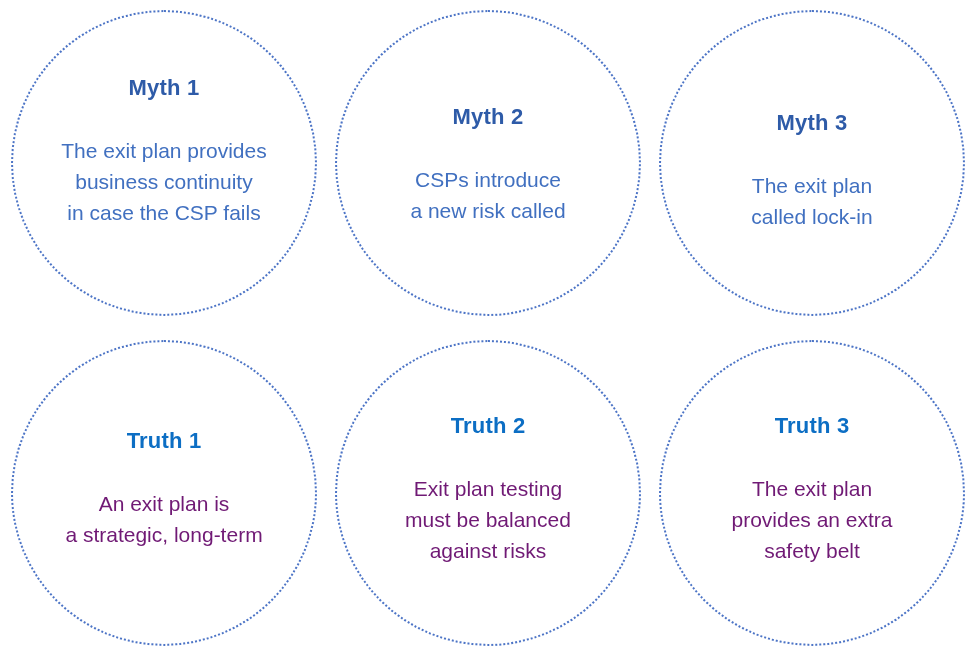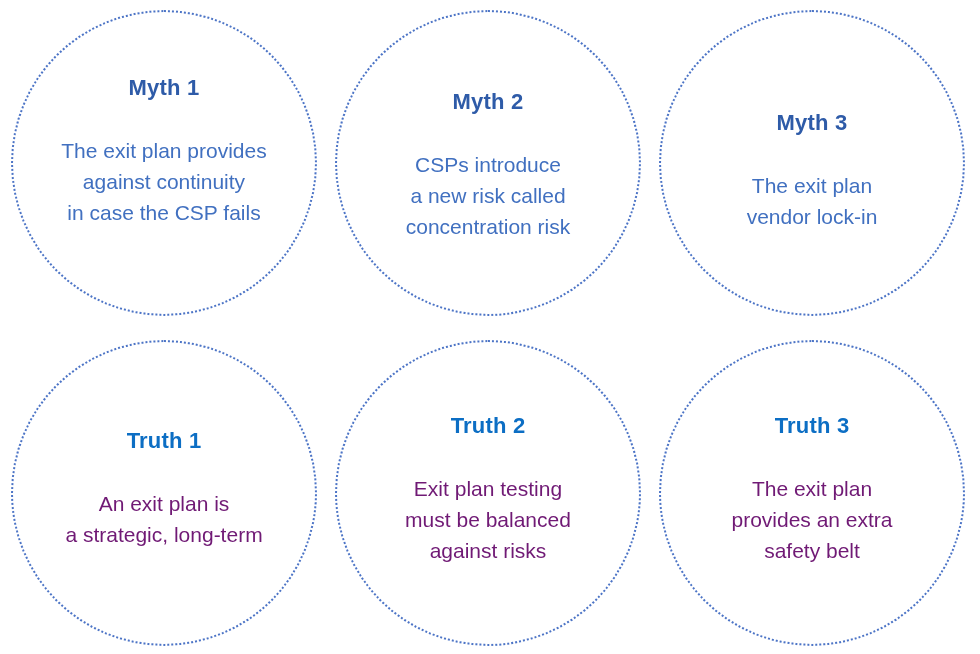--- a/index.html
+++ b/index.html
@@ -72,43 +72,42 @@
 <body>
 
 <div class="canvas">
   <div class="grid">
 
     <div class="circle row-myth pos-0">
       <div class="content">
         <div class="heading">Myth 1</div>
         <div class="body">
           <span class="line">The exit plan provides</span>
-          <span class="line">against continuity</span>
+          <span class="line">business continuity</span>
           <span class="line">in case the CSP fails</span>
         </div>
       </div>
     </div>
 
     <div class="circle row-myth pos-1">
       <div class="content">
         <div class="heading">Myth 2</div>
         <div class="body">
           <span class="line">CSPs introduce</span>
           <span class="line">a new risk called</span>
-          <span class="line">concentration risk</span>
         </div>
       </div>
     </div>
 
     <div class="circle row-myth pos-2">
       <div class="content">
         <div class="heading">Myth 3</div>
         <div class="body">
           <span class="line">The exit plan</span>
-          <span class="line">vendor lock-in</span>
+          <span class="line">called lock-in</span>
         </div>
       </div>
     </div>
 
     <div class="circle row-truth pos-3">
       <div class="content">
         <div class="heading">Truth 1</div>
         <div class="body">
           <span class="line">An exit plan is</span>
           <span class="line">a strategic, long-term</span>

